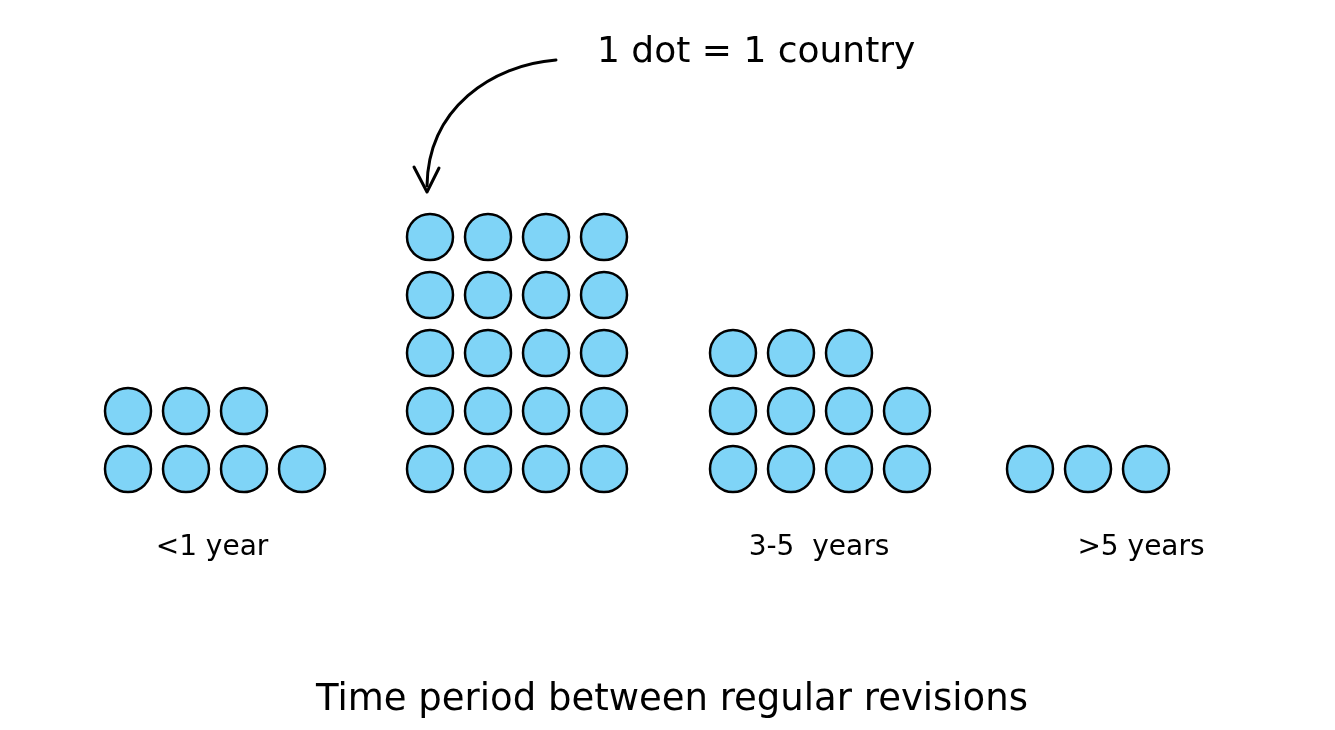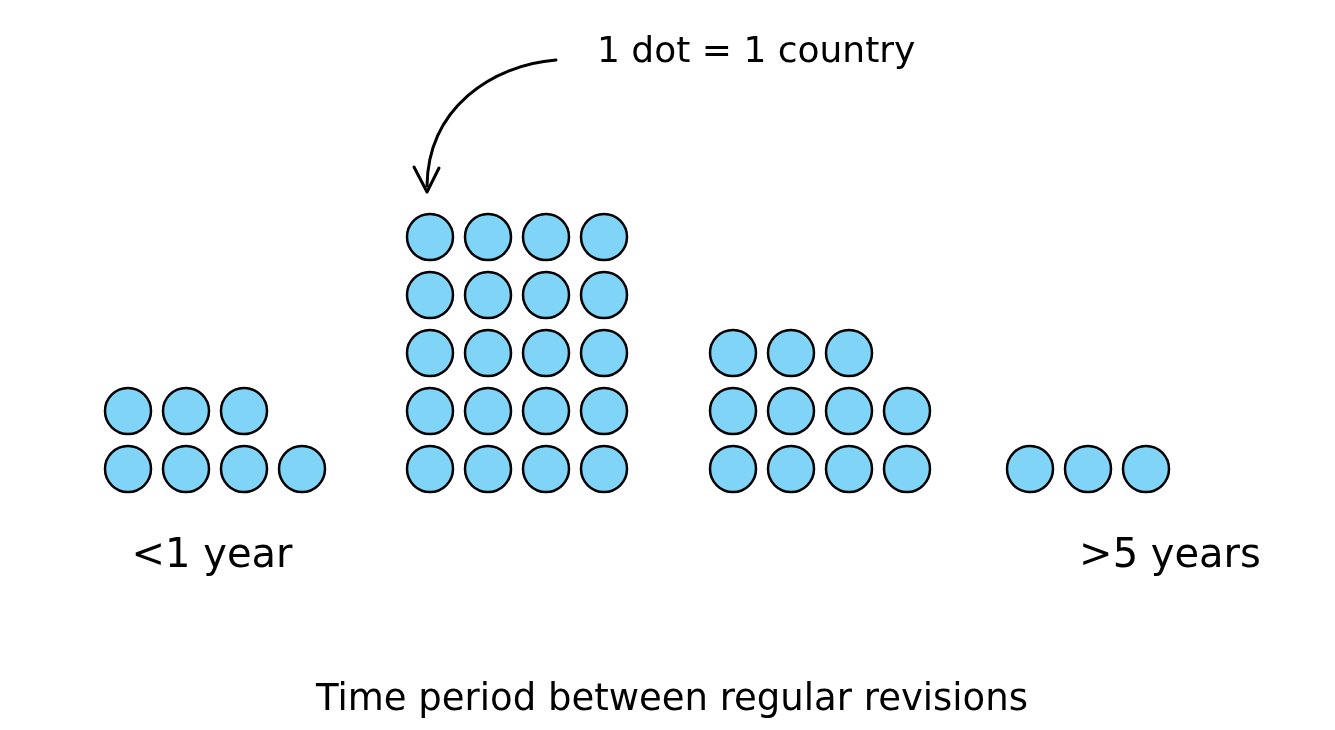--- a/index.html
+++ b/index.html
@@ -27,28 +27,28 @@
     left: 597px;
     top: 30px;
     font-size: 36px;
     line-height: 1.1;
     white-space: pre;
   }
   .cat-label {
     position: absolute;
     top: 531px;
     transform: translateX(-50%);
-    font-size: 40px;
+    font-size: 28px;
     line-height: 1.1;
     white-space: pre;
   }
   .cat-label.c0 { left: 212px; }
   .cat-label.c1 { left: 517px; }
   .cat-label.c2 { left: 819px; }
-  .cat-label.c3 { left: 1170px; text-align: center; }
+  .cat-label.c3 { left: 1141px; text-align: center; }
   .chart-title {
     position: absolute;
     left: 672px;
     top: 678px;
     transform: translateX(-50%);
     font-size: 37px;
     line-height: 1.1;
     white-space: pre;
   }
 </style>
@@ -102,17 +102,18 @@
         <circle cx="849" cy="353" r="23" fill="#7FD4F7" stroke="#000000" stroke-width="2.5"></circle>
         <circle cx="1030" cy="469" r="23" fill="#7FD4F7" stroke="#000000" stroke-width="2.5"></circle>
         <circle cx="1088" cy="469" r="23" fill="#7FD4F7" stroke="#000000" stroke-width="2.5"></circle>
         <circle cx="1146" cy="469" r="23" fill="#7FD4F7" stroke="#000000" stroke-width="2.5"></circle>
       </g>
   </svg>
 
   <div class="annotation">1 dot = 1 country</div>
 
   <div class="cat-label c0">&lt;1 year</div>
+  <div class="cat-label c2">3-5  years</div>
   <div class="cat-label c3">&gt;5 years</div>
 
   <div class="chart-title">Time period between regular revisions</div>
 
 </div>
 
 </body></html>

